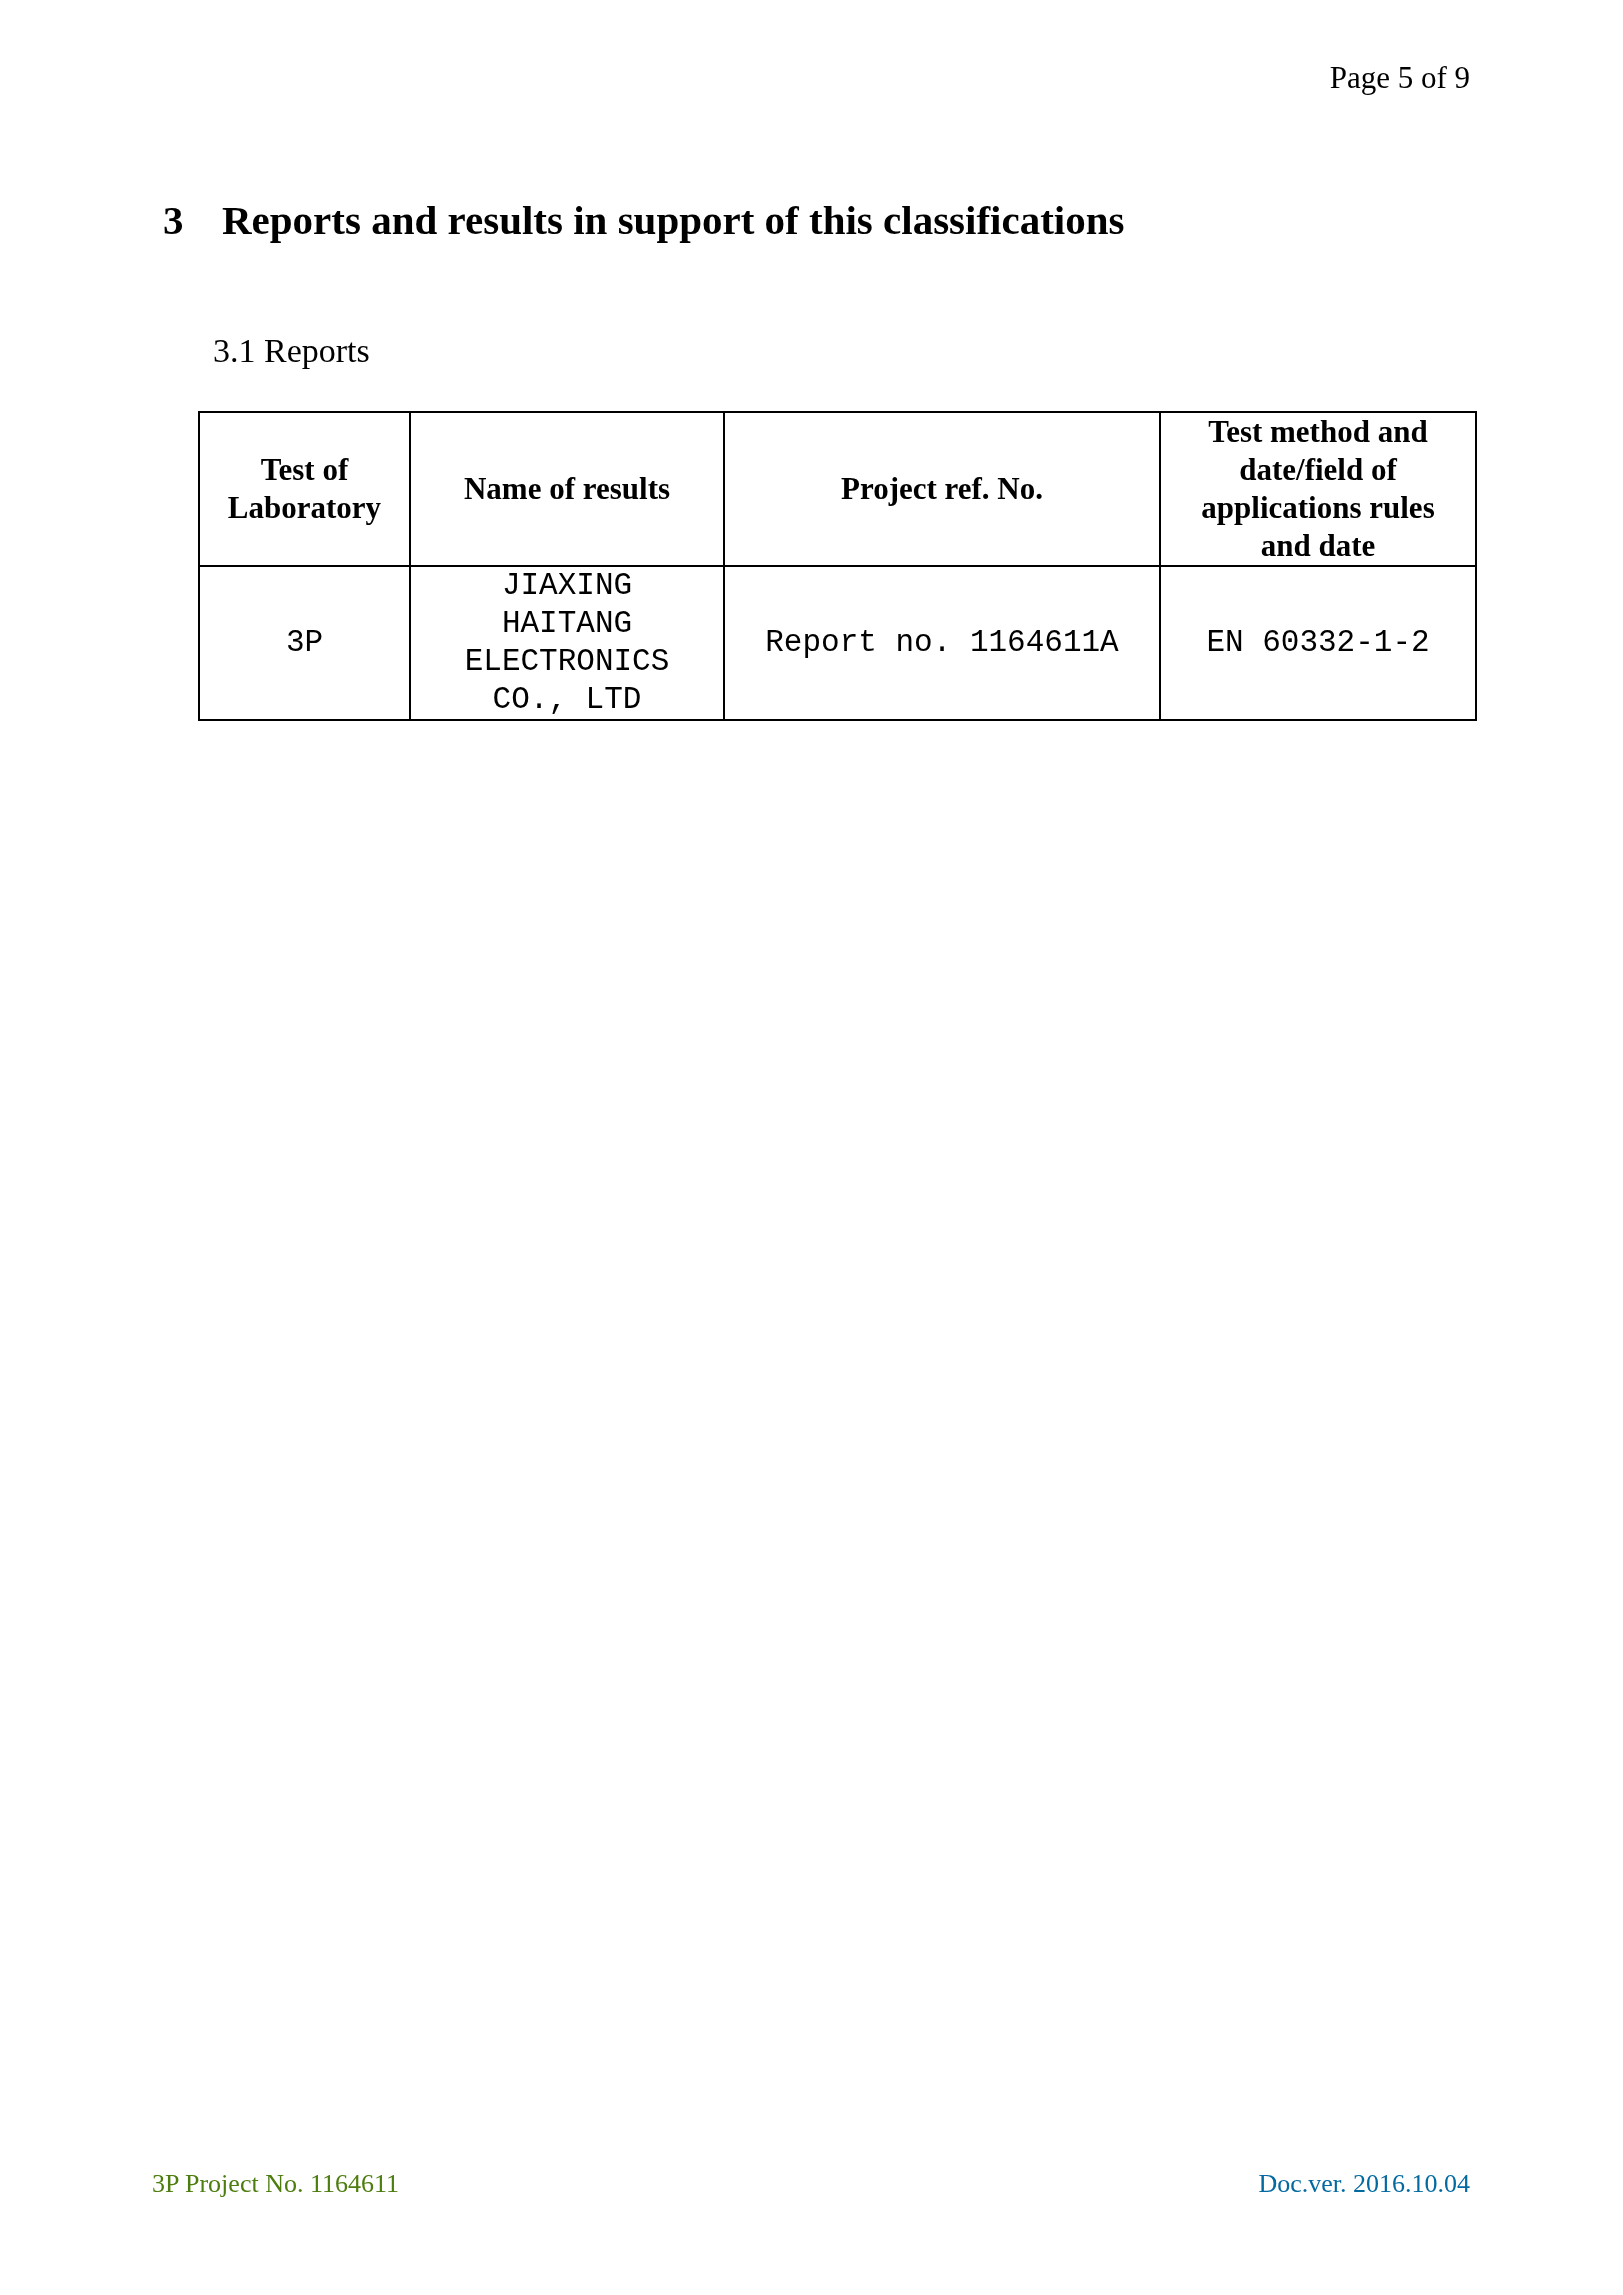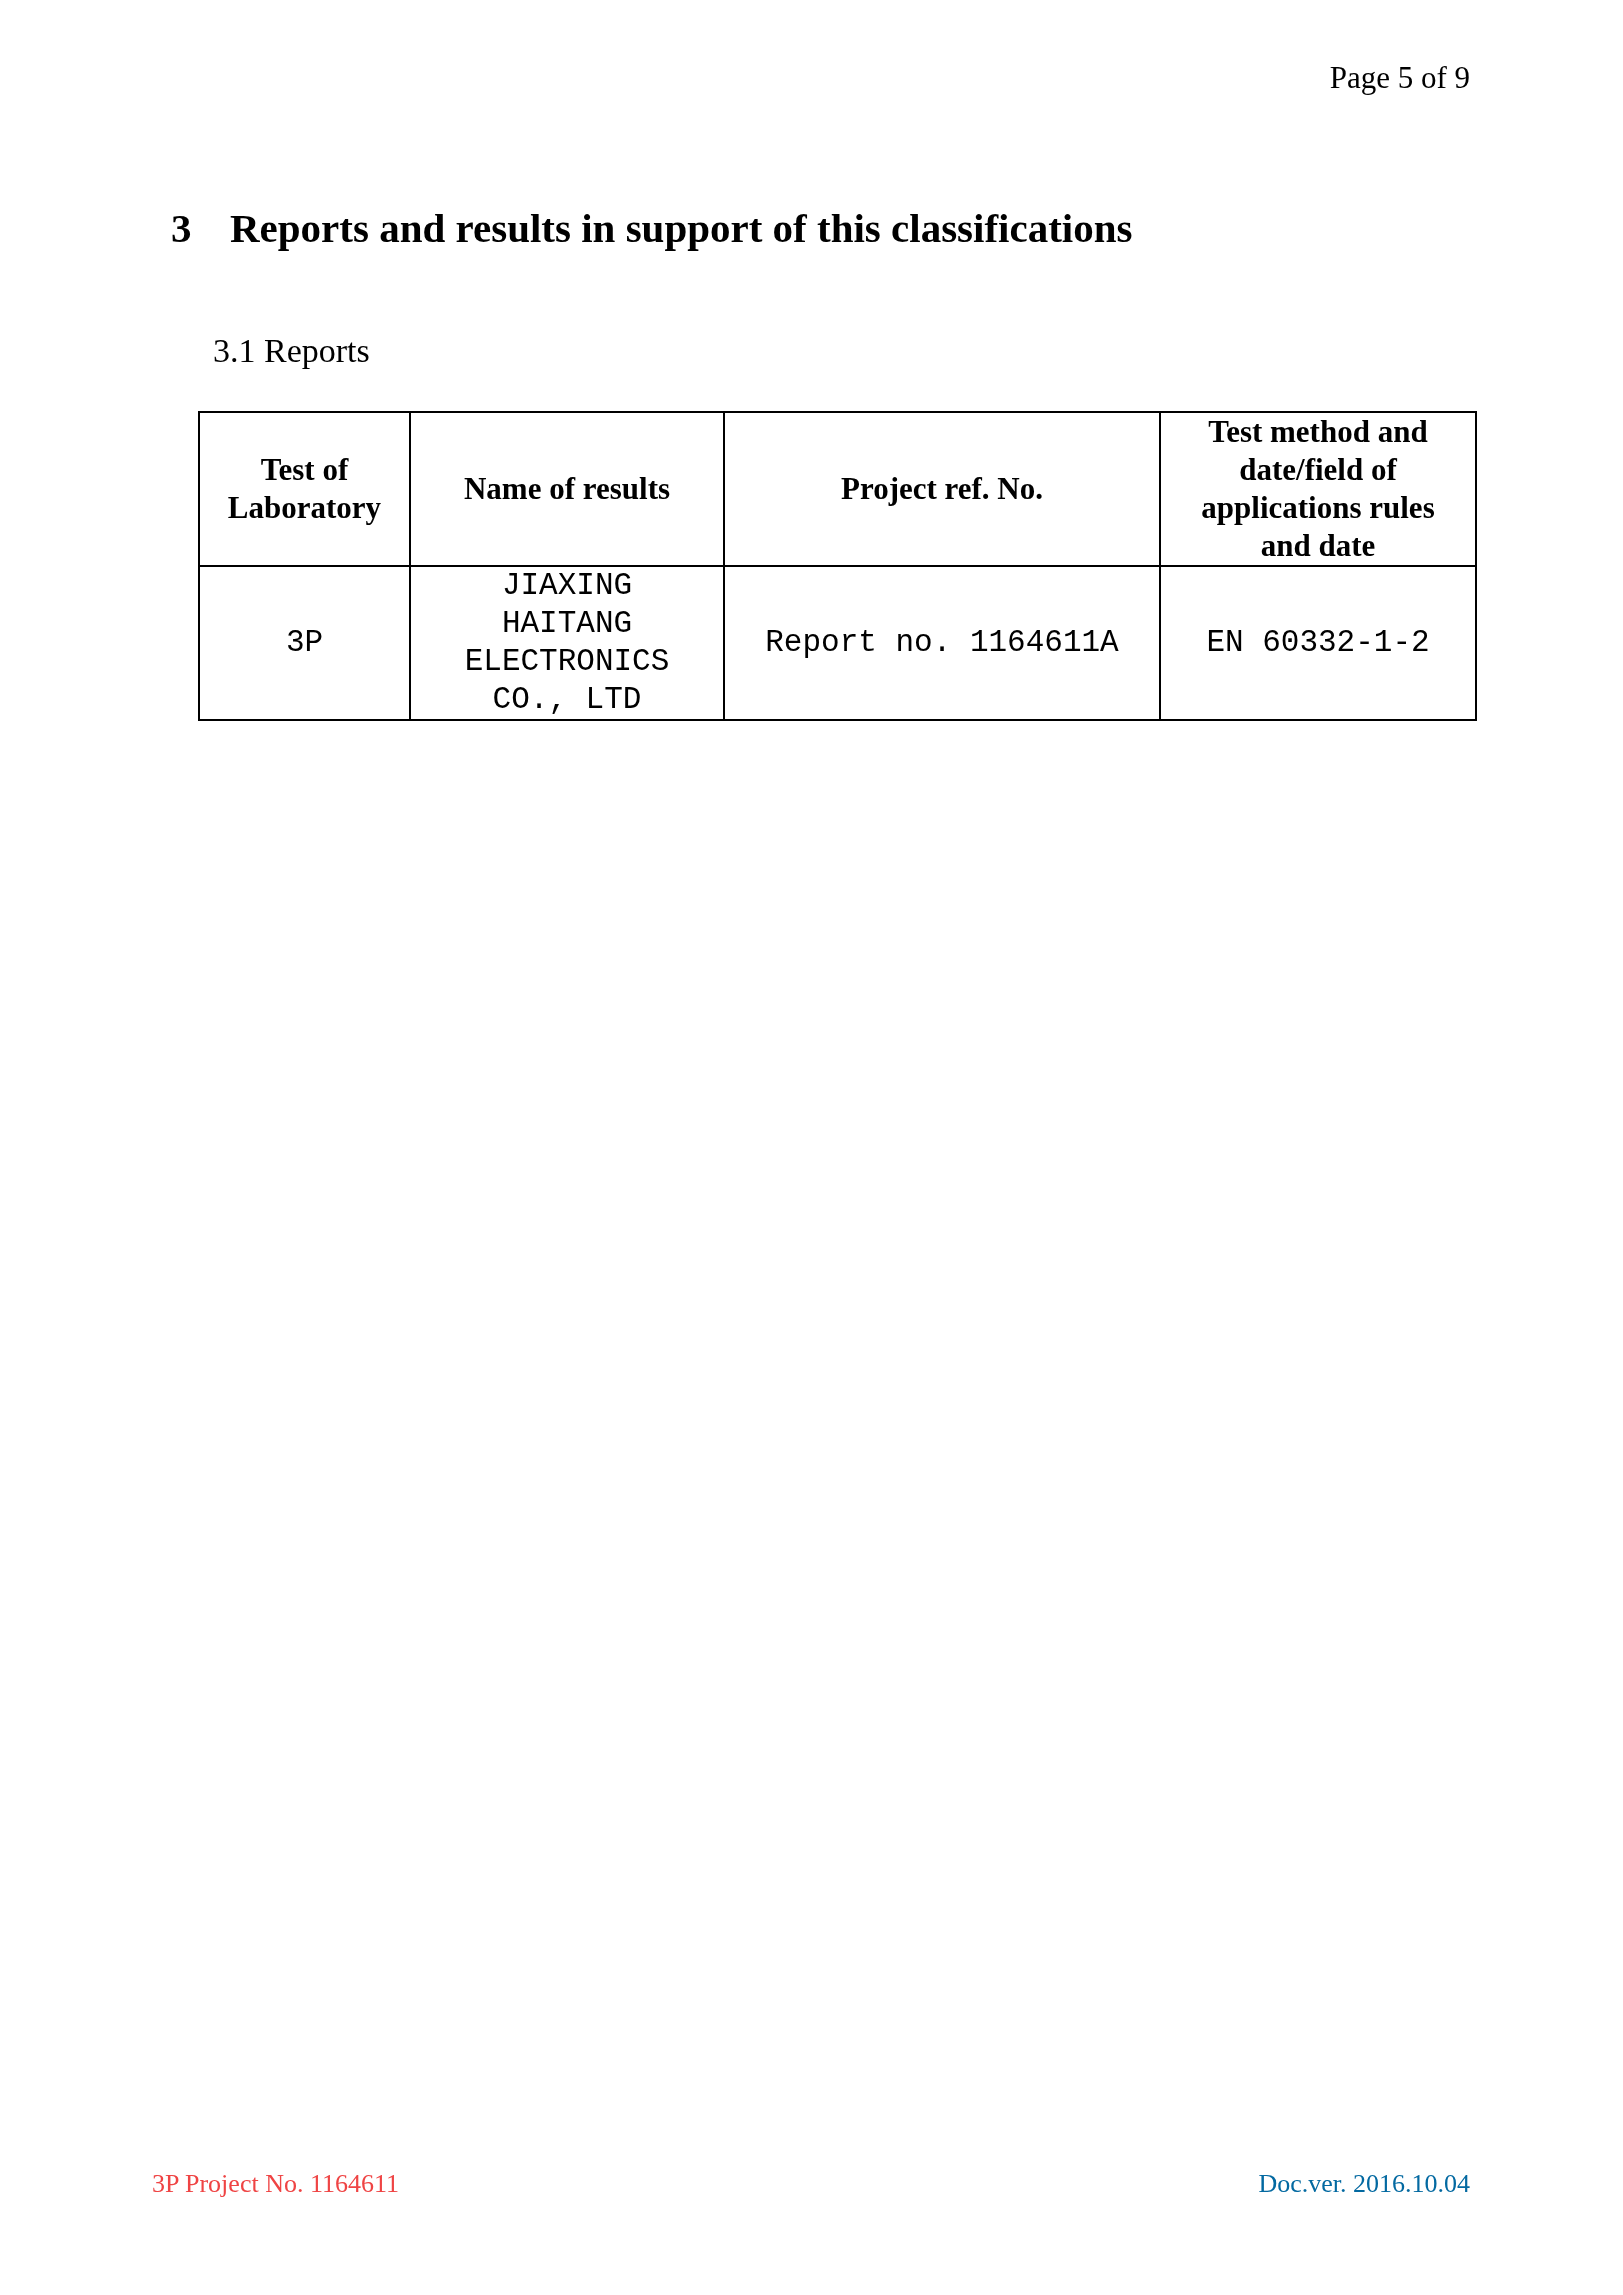--- a/index.html
+++ b/index.html
@@ -21,21 +21,21 @@
     top: 62px;
     right: 153px;
     font-size: 31px;
     line-height: 1;
     text-align: right;
   }
   .section-heading {
     position: absolute;
     left: 155px;
     top: 192px;
-    margin: 16px;
+    margin: 8px;
     font-size: 41px;
     font-weight: bold;
     line-height: 1;
     white-space: nowrap;
   }
   .sec-num {
     display: inline-block;
     width: 59px;
   }
   .subsection-heading {
@@ -82,21 +82,21 @@
     position: absolute;
     left: 152px;
     right: 153px;
     top: 2169px;
     display: flex;
     justify-content: space-between;
     align-items: baseline;
     font-size: 26px;
     line-height: 1.15;
   }
-  .footer-left { color: #ef4444; }
+  .footer-left { color: #4d7c0f; }
   .footer-right { color: #0369a1; }
 </style>
 </head>
 <body>
 
 <div class="page">
 
   <div class="page-number">Page 5 of 9</div>
 
   <h1 class="section-heading"><span class="sec-num">3</span><span>Reports and results in support of this classifications</span></h1>

